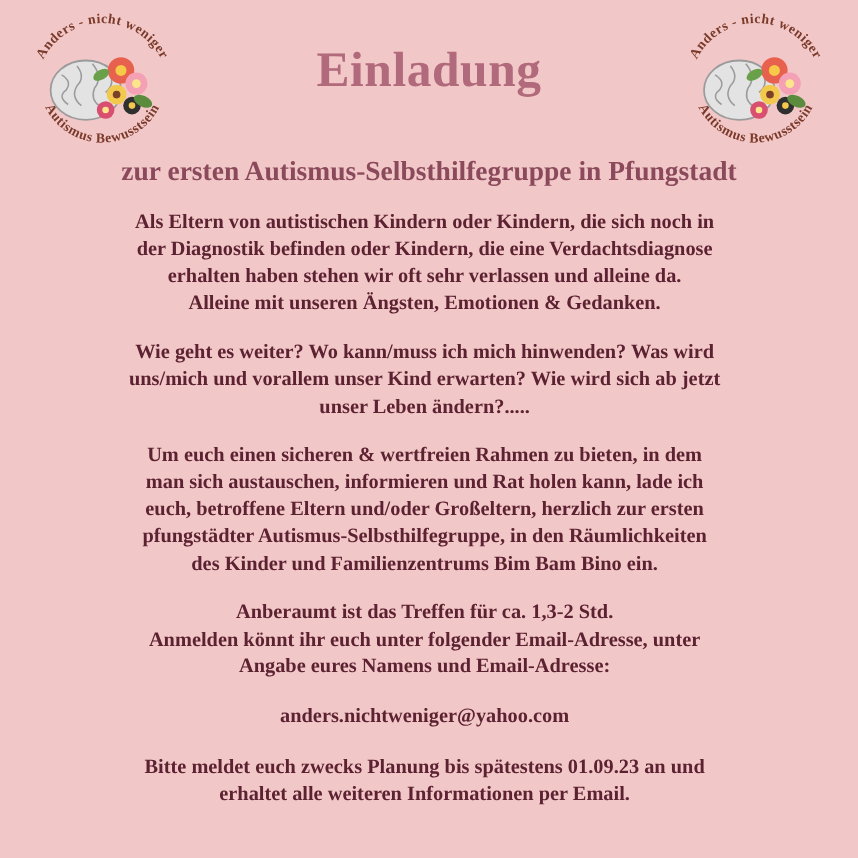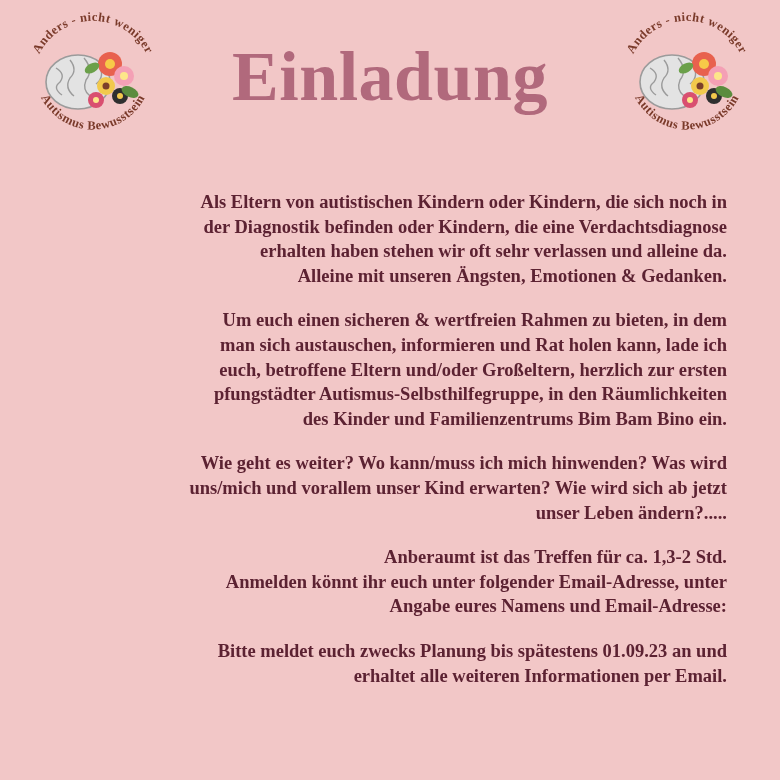--- a/index.html
+++ b/index.html
@@ -33,44 +33,44 @@
 
   .logo svg { display: block; width: 100%; height: 100%; }
 
   
   .title {
     position: absolute;
     top: 40px;
     left: 0;
     width: 780px;
     text-align: center;
-    font-size: 70px;
+    font-size: 45px;
     line-height: 1.05;
     font-weight: bold;
     color: #b1697c;
     letter-spacing: 0.5px;
   }
   .subtitle {
     position: absolute;
     top: 143px;
     left: 0;
     width: 780px;
     text-align: center;
     font-size: 25px;
     font-weight: bold;
     color: #8a4a5c;
   }
 
   
   .body-text {
     position: absolute;
     top: 190px;
-    left: 67px;
+    left: 56px;
     width: 660px;
-    text-align: right;
+    text-align: center;
   }
   .para {
     font-size: 18.5px;
     line-height: 1.33;
     font-weight: bold;
     color: #5c2232;
     margin: 0 0 20px 0;
     white-space: pre-line;
   }
   .para.email {
@@ -151,35 +151,37 @@
       <text font-family="Liberation Serif, serif" font-size="12.5" font-weight="bold" fill="#7a3a2a" letter-spacing="0.5">
         <textPath href="#arcTopR" startOffset="50%" text-anchor="middle">Anders - nicht weniger</textPath>
       </text>
       <text font-family="Liberation Serif, serif" font-size="12.5" font-weight="bold" fill="#7a3a2a" letter-spacing="0.5">
         <textPath href="#arcBotR" startOffset="50%" text-anchor="middle">Autismus Bewusstsein</textPath>
       </text>
     </svg>
   </div>
 
   <div class="title">Einladung</div>
+  <div class="subtitle">zur ersten Autismus-Selbsthilfegruppe in Pfungstadt</div>
 
   <div class="body-text">
     <p class="para">Als Eltern von autistischen Kindern oder Kindern, die sich noch in
 der Diagnostik befinden oder Kindern, die eine Verdachtsdiagnose
 erhalten haben stehen wir oft sehr verlassen und alleine da.
 Alleine mit unseren Ängsten, Emotionen &amp; Gedanken.</p>
+    <p class="para">Wie geht es weiter? Wo kann/muss ich mich hinwenden? Was wird
+uns/mich und vorallem unser Kind erwarten? Wie wird sich ab jetzt
+unser Leben ändern?.....</p>
     <p class="para">Um euch einen sicheren &amp; wertfreien Rahmen zu bieten, in dem
 man sich austauschen, informieren und Rat holen kann, lade ich
 euch, betroffene Eltern und/oder Großeltern, herzlich zur ersten
 pfungstädter Autismus-Selbsthilfegruppe, in den Räumlichkeiten
 des Kinder und Familienzentrums Bim Bam Bino ein.</p>
-    <p class="para">Wie geht es weiter? Wo kann/muss ich mich hinwenden? Was wird
-uns/mich und vorallem unser Kind erwarten? Wie wird sich ab jetzt
-unser Leben ändern?.....</p>
     <p class="para">Anberaumt ist das Treffen für ca. 1,3-2 Std.
 Anmelden könnt ihr euch unter folgender Email-Adresse, unter
 Angabe eures Namens und Email-Adresse:</p>
+    <p class="para email">anders.nichtweniger@yahoo.com</p>
     <p class="para">Bitte meldet euch zwecks Planung bis spätestens 01.09.23 an und
 erhaltet alle weiteren Informationen per Email.</p>
 
   </div>
 
 </div>
 
 </body></html>

